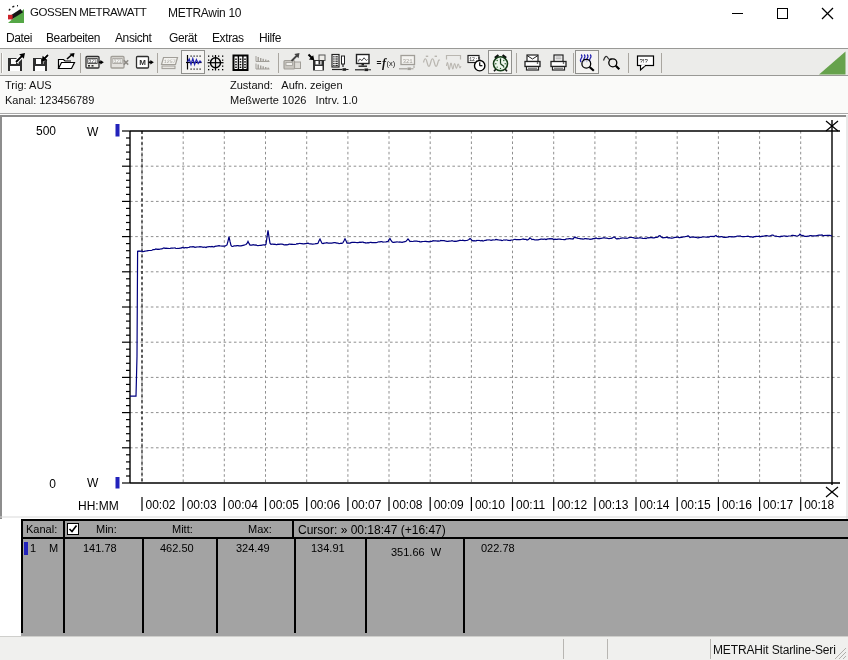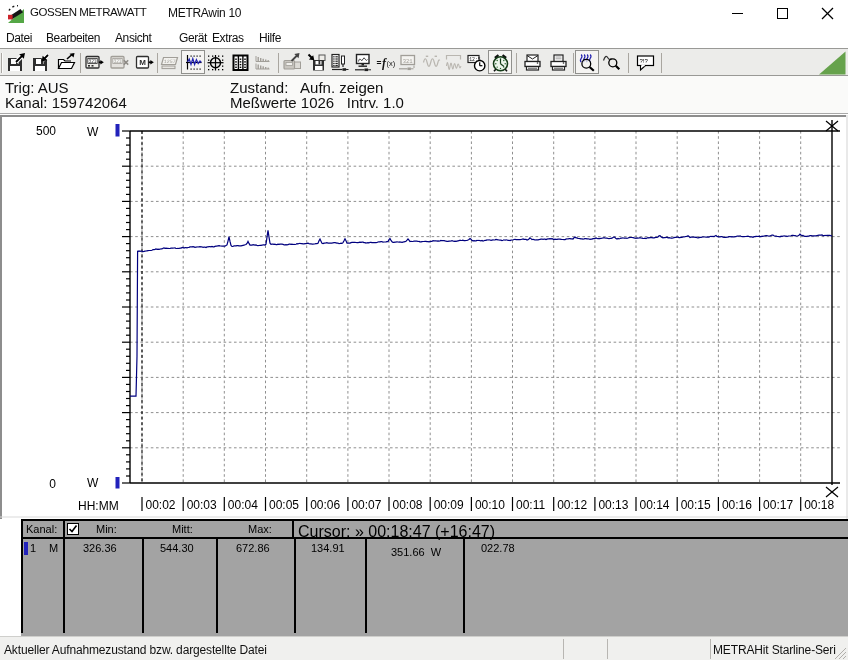--- a/index.html
+++ b/index.html
@@ -8,21 +8,21 @@
 .ab { position:absolute; }
 #titlebar { left:0; top:0; width:848px; height:27px; background:#ffffff; }
 #titlebar span { position:absolute; top:6px; font-size:12px; color:#101010; white-space:pre; }
 #menubar { left:0; top:27px; width:720px; height:21px; background:#ffffff; }
 #menubar span { position:absolute; top:4px; font-size:12px; letter-spacing:-0.4px; color:#101010; }
 #toolbar { left:0; top:48px; width:848px; height:28px; background:#ececea; border-top:1px solid #999996; border-bottom:1px solid #999996; }
 .tbtn { position:absolute; top:4px; width:19px; height:19px; }
 .tsep { position:absolute; top:4px; width:1px; height:20px; background:#a9a6a0; }
 .pressedbox { position:absolute; top:1px; width:24px; height:24px; background:#f5f4f2; border:1px solid #90908d; }
 #infopanel { left:0; top:76px; width:848px; height:37px; background:#fafaf9; }
-#infopanel span { position:absolute; font-size:15px; color:#101010; white-space:pre; }
+#infopanel span { position:absolute; font-size:11px; color:#101010; white-space:pre; }
 #chartpanel { left:0; top:113px; width:848px; height:406px; background:#ffffff; }
 #tablearea { left:0; top:519px; width:848px; height:117px; background:#a3a3a3; font-size:11px;margin-left:21px; }
 #tablearea span { position:absolute; white-space:pre; color:#000; }
 .vline { position:absolute; background:#000; }
 #statusbar { left:0; top:636px; width:848px; height:24px; background:#f0f0ee; border-top:1px solid #cfcfcc; }
 #statusbar span { position:absolute; top:6px; font-size:12px; letter-spacing:-0.15px; color:#101010; white-space:pre; }
 .sdiv { position:absolute; top:2px; width:1px; height:20px; background:#b8b6b2; }
 </style>
 </head>
 <body>
@@ -41,21 +41,21 @@
     <rect x="52.5" y="8.5" width="10" height="10" fill="none" stroke="#000" stroke-width="1"></rect>
     <line x1="97" y1="8" x2="108" y2="19" stroke="#000" stroke-width="1.2"></line>
     <line x1="108" y1="8" x2="97" y2="19" stroke="#000" stroke-width="1.2"></line>
   </svg>
 </div>
 
 <div class="ab" id="menubar">
   <span style="left:6px">Datei</span>
   <span style="left:46px">Bearbeiten</span>
   <span style="left:115px">Ansicht</span>
-  <span style="left:179px">Gerät</span>
+  <span style="left:169px">Gerät</span>
   <span style="left:212px">Extras</span>
   <span style="left:259px">Hilfe</span>
 </div>
 
 <div class="ab" id="toolbar">
   <div class="ab" style="left:1px;top:4px;width:1px;height:20px;background:#aaa7a2"></div>
   <div class="ab" style="left:2px;top:4px;width:1px;height:20px;background:#fbfbfa"></div>
 
   <svg class="ab" style="left:818px;top:1px" width="29" height="26" viewBox="0 0 29 26">
     <polygon points="1,24.5 27.5,24.5 27.5,1.5" fill="#66a24c"></polygon>
@@ -306,21 +306,21 @@
   <div class="tbtn" style="left:635.5px"><svg width="19" height="19" viewBox="0 0 19 19">
         <rect x="1.5" y="3" width="16" height="9.5" fill="#fff" stroke="#000" stroke-width="1.2"></rect>
         <polygon points="4.5,12.5 4.5,17 9.5,12.5" fill="#fff" stroke="#000" stroke-width="1.1"></polygon>
         <rect x="5.3" y="11.8" width="3.5" height="1.4" fill="#fff"></rect>
         <text x="3.5" y="10" font-size="6" fill="#000" font-family="Liberation Sans">?!?</text>
       </svg></div>
 </div>
 
 <div class="ab" id="infopanel">
   <span style="left:5px;top:3px">Trig: AUS</span>
-  <span style="left:5px;top:18px">Kanal: 159742064</span>
+  <span style="left:5px;top:18px">Kanal: 123456789</span>
   <span style="left:230px;top:3px">Zustand:   Aufn. zeigen</span>
   <span style="left:230px;top:18px">Meßwerte 1026   Intrv. 1.0</span>
 </div>
 
 <div class="ab" id="chartpanel">
   <svg width="848" height="406" viewBox="0 0 848 406">
 
     <rect x="0" y="0" width="848" height="1" fill="#a9a9a9"></rect>
     <rect x="0" y="1" width="848" height="1" fill="#ffffff"></rect>
     <rect x="0" y="2" width="848" height="2" fill="#8d8d8d"></rect>
@@ -473,35 +473,34 @@
   <div class="vline" style="left:442px;top:20px;width:2px;height:94px"></div>
 
   <span style="left:5px;top:4px">Kanal:</span>
   <svg class="ab" style="left:46px;top:4px" width="12" height="12" viewBox="0 0 12 12">
     <rect x="0.5" y="0.5" width="11" height="11" fill="#fff" stroke="#000"></rect>
     <path d="M2.5,6 L5,8.5 L9.5,2.5" stroke="#000" stroke-width="1.6" fill="none"></path>
   </svg>
   <span style="left:75px;top:4px">Min:</span>
   <span style="left:151px;top:4px">Mitt:</span>
   <span style="left:227px;top:4px">Max:</span>
-  <span style="left:277px;top:4px;font-size:16px">Cursor: » 00:18:47 (+16:47)</span>
+  <span style="left:277px;top:4px;font-size:12px">Cursor: » 00:18:47 (+16:47)</span>
 
   <div class="ab" style="left:3px;top:23px;width:4px;height:13px;background:#2222bb"></div>
   <span style="left:9px;top:23px">1</span>
   <span style="left:28px;top:23px">M</span>
-  <span style="left:62px;top:23px">326.36</span>
-  <span style="left:139px;top:23px">544.30</span>
-  <span style="left:215px;top:23px">672.86</span>
+  <span style="left:62px;top:23px">141.78</span>
+  <span style="left:139px;top:23px">462.50</span>
+  <span style="left:215px;top:23px">324.49</span>
   <span style="left:290px;top:23px">134.91</span>
   <span style="left:370px;top:27px">351.66  W</span>
   <span style="left:460px;top:23px">022.78</span>
 </div>
 
 <div class="ab" id="statusbar">
-  <span style="left:4px">Aktueller Aufnahmezustand bzw. dargestellte Datei</span>
   <div class="sdiv" style="left:563px"></div>
   <div class="sdiv" style="left:607px"></div>
   <div class="sdiv" style="left:710px"></div>
   <span style="left:713px">METRAHit Starline-Seri</span>
   <svg class="ab" style="left:834px;top:10px" width="13" height="13" viewBox="0 0 13 13">
     <line x1="12" y1="1" x2="1" y2="12" stroke="#b0aeaa" stroke-width="1"></line>
     <line x1="12" y1="5" x2="5" y2="12" stroke="#b0aeaa" stroke-width="1"></line>
     <line x1="12" y1="9" x2="9" y2="12" stroke="#b0aeaa" stroke-width="1"></line>
   </svg>
 </div>

